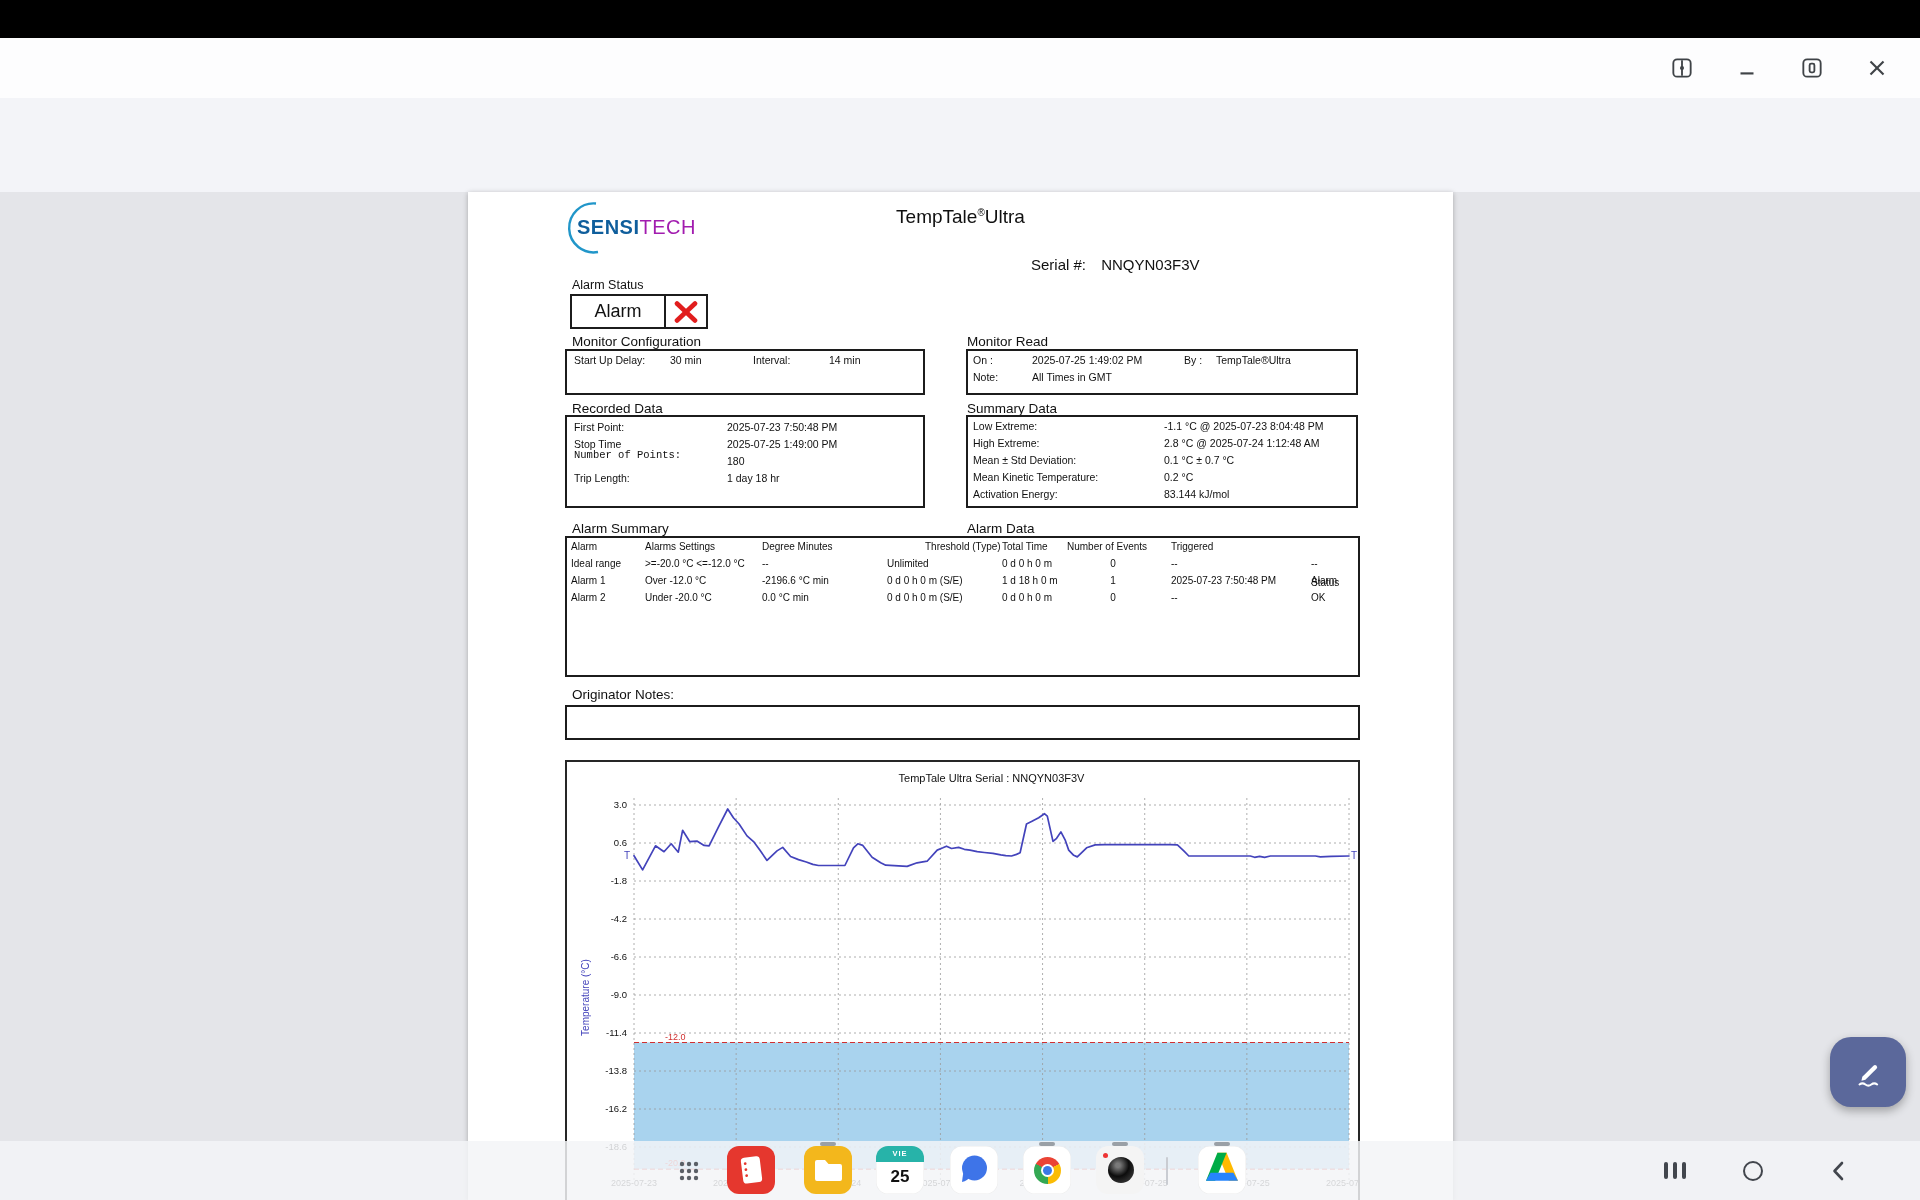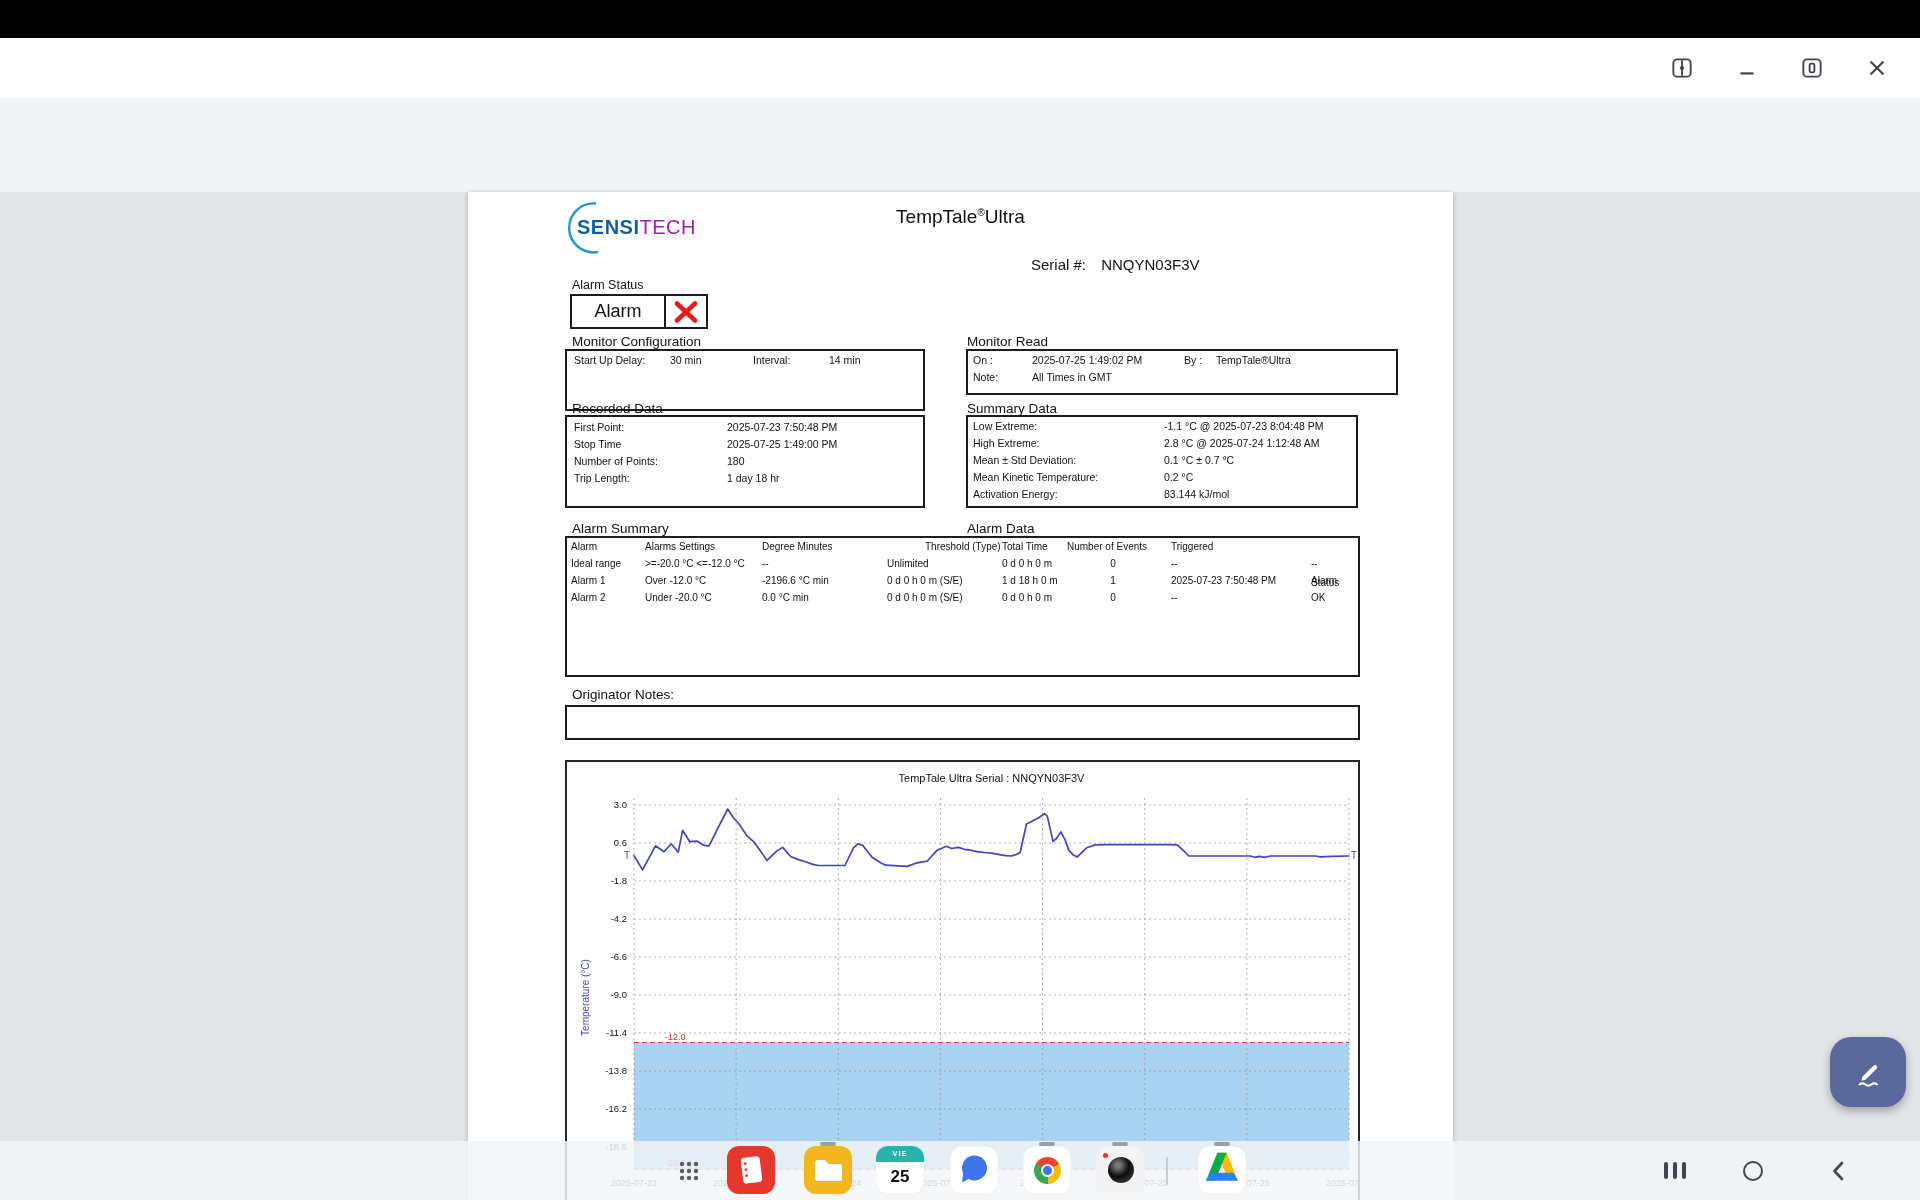--- a/index.html
+++ b/index.html
@@ -180,44 +180,44 @@
       <div class="cell1">Alarm</div>
       <div class="cell2">
         <svg width="26" height="22" viewBox="0 0 26 22">
           <line x1="4" y1="2.5" x2="22" y2="19.5" stroke="#e11d1d" stroke-width="4.6" stroke-linecap="round"></line>
           <line x1="22" y1="2.5" x2="4" y2="19.5" stroke="#e11d1d" stroke-width="4.6" stroke-linecap="round"></line>
         </svg>
       </div>
     </div>
 
     <div class="sec-h" style="left:104px;top:142px;">Monitor Configuration</div>
-    <div class="doc-box" style="left:97px;top:157px;width:360px;height:62px;padding-left:17px;">
+    <div class="doc-box" style="left:97px;top:157px;width:360px;height:46px;padding-left:17px;">
       <span class="lb" style="left:7px;top:3px;">Start Up Delay:</span>
       <span class="lb" style="left:103px;top:3px;">30 min</span>
       <span class="lb" style="left:186px;top:3px;">Interval:</span>
       <span class="lb" style="left:262px;top:3px;">14 min</span>
     </div>
 
     <div class="sec-h" style="left:499px;top:142px;">Monitor Read</div>
-    <div class="doc-box" style="left:498px;top:157px;width:432px;height:46px;">
+    <div class="doc-box" style="left:498px;top:157px;width:392px;height:46px;">
       <span class="lb" style="left:5px;top:3px;">On :</span>
       <span class="lb" style="left:64px;top:3px;">2025-07-25  1:49:02 PM</span>
       <span class="lb" style="left:216px;top:3px;">By :</span>
       <span class="lb" style="left:248px;top:3px;">TempTale®Ultra</span>
       <span class="lb" style="left:5px;top:20px;">Note:</span>
       <span class="lb" style="left:64px;top:20px;">All Times in GMT</span>
     </div>
 
     <div class="sec-h" style="left:104px;top:209px;">Recorded Data</div>
     <div class="doc-box" style="left:97px;top:223px;width:360px;height:93px;">
       <span class="lb" style="left:7px;top:4px;">First Point:</span>
       <span class="lb" style="left:160px;top:4px;">2025-07-23  7:50:48 PM</span>
       <span class="lb" style="left:7px;top:21px;">Stop Time</span>
       <span class="lb" style="left:160px;top:21px;">2025-07-25  1:49:00 PM</span>
-      <span class="lb" style="left:7px;top:38px;">Number of Points:</span>
+      <span class="lb" style="left:7px;top:32px;font-family:Liberation Mono, monospace;">Number of Points:</span>
       <span class="lb" style="left:160px;top:38px;">180</span>
       <span class="lb" style="left:7px;top:55px;">Trip Length:</span>
       <span class="lb" style="left:160px;top:55px;">1 day 18 hr</span>
     </div>
 
     <div class="sec-h" style="left:499px;top:209px;">Summary Data</div>
     <div class="doc-box" style="left:498px;top:223px;width:392px;height:93px;">
       <span class="lb" style="left:5px;top:3px;">Low Extreme:</span>
       <span class="lb" style="left:196px;top:3px;">-1.1 °C @ 2025-07-23  8:04:48 PM</span>
       <span class="lb" style="left:5px;top:20px;">High Extreme:</span>

